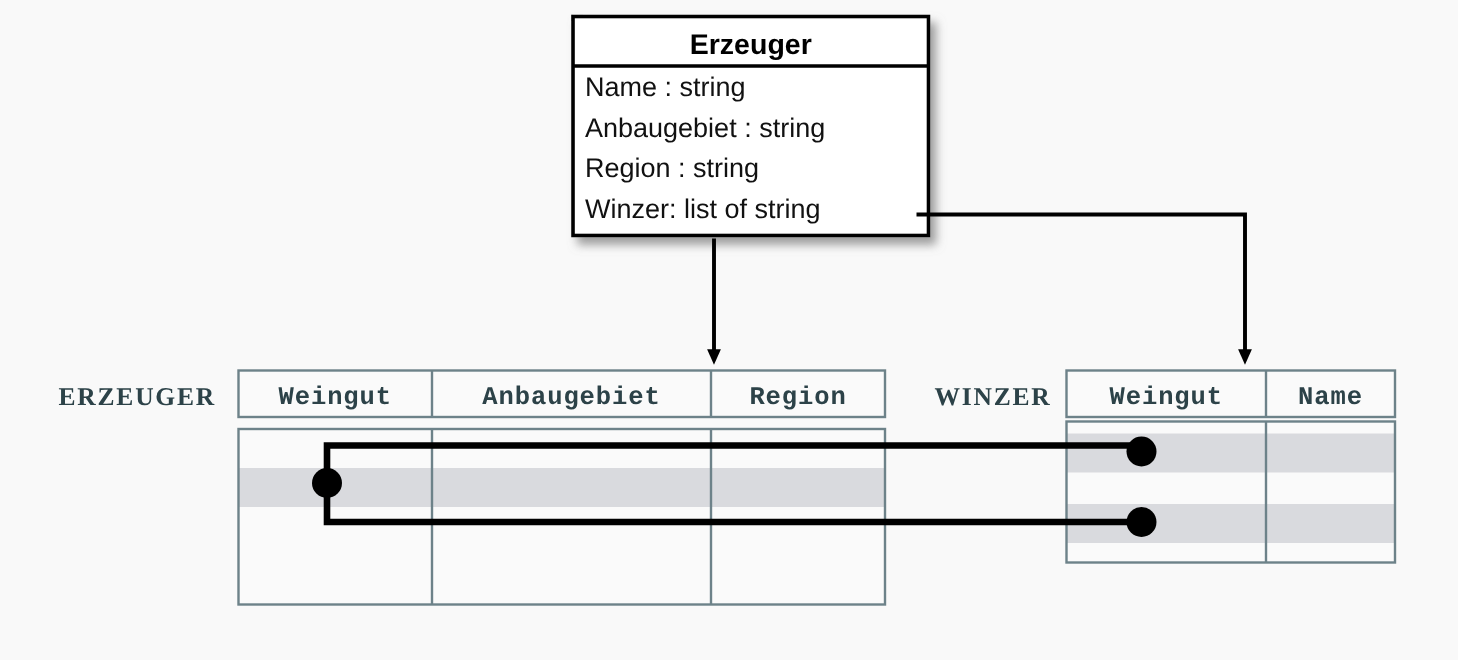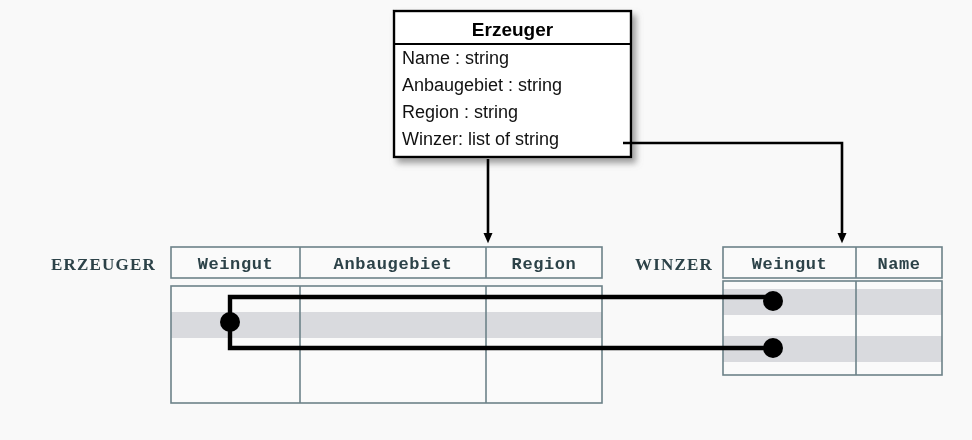--- a/index.html
+++ b/index.html
@@ -9,21 +9,21 @@
   }
   body {
     width: 972px;
     height: 440px;
     position: relative;
     overflow: hidden;
     font-family: "Liberation Sans", sans-serif;
   }
   #diagram-root {
     position: absolute;
-    left: 13px;
+    left: 1px;
     top: 0;
     width: 840px;
     height: 440px;
   }
   .uml-title {
     font-family: "Liberation Sans", sans-serif;
     font-size: 19px;
     font-weight: bold;
     fill: #000000;
   }

